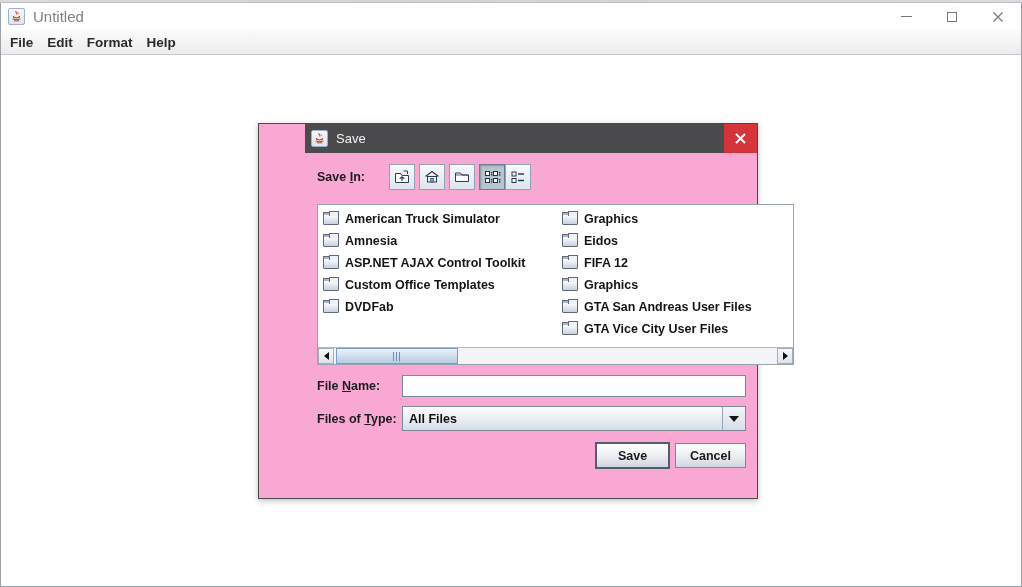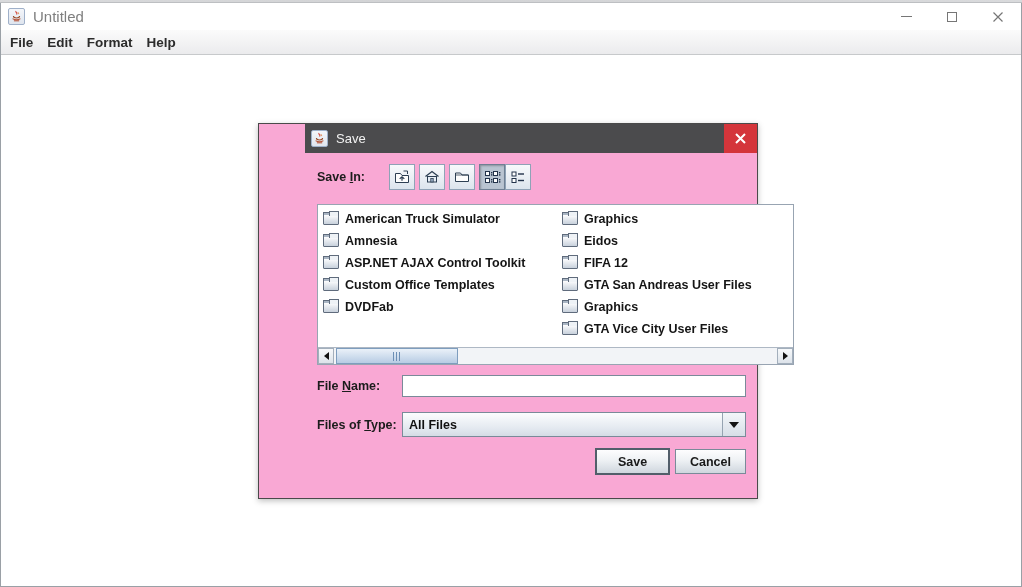--- a/index.html
+++ b/index.html
@@ -98,21 +98,21 @@
     background:linear-gradient(180deg,#eaf1f9,#b7cce4); border:1px solid #7e9dbe;
     display:flex; align-items:center; justify-content:center; }
   .sb-grip { width:8px; height:9px;
     background:repeating-linear-gradient(90deg,#6c8fb5 0 1px,transparent 1px 3px); }
 
   
   .fn-row { margin-top:10px; }
   .fn-row .metal-label, .ft-row .metal-label { width:85px; flex:none; }
   .text-field { flex:1; height:22px; border:1px solid #7a8a99; background:#ffffff;
     font-family:"Liberation Sans", sans-serif; font-size:12.5px; padding:0 5px; outline:none; }
-  .ft-row { margin-top:15px; }
+  .ft-row { margin-top:9px; }
   .type-combo { flex:1; height:25px; padding-left:6px;gap:48px; }
 
   
   .btn-row { margin-top:12px; display:flex; justify-content:flex-end; gap:6px; }
   .metal-btn { height:25px; border:1px solid #7a8a99; font-family:"Liberation Sans", sans-serif;
     font-weight:700; font-size:12.5px; color:#1a1a1a; cursor:default;
     background:linear-gradient(180deg,#fdfdfe 0%,#eef1f4 45%,#cfd6de 100%); }
   .metal-btn.save { width:73px; border:1px solid #525e6a; box-shadow:0 0 0 1px #525e6a; }
   .metal-btn.cancel { width:71px; }
 </style>
@@ -266,25 +266,25 @@
           <div class="file-item">
             <span class="folder-icon"></span>
             <span class="file-label">Eidos</span>
             </div>
           <div class="file-item">
             <span class="folder-icon"></span>
             <span class="file-label">FIFA 12</span>
             </div>
           <div class="file-item">
             <span class="folder-icon"></span>
+            <span class="file-label">Graphics</span>
+            </div>
+          <div class="file-item">
+            <span class="folder-icon"></span>
             <span class="file-label">GTA San Andreas User Files</span>
-            </div>
-          <div class="file-item">
-            <span class="folder-icon"></span>
-            <span class="file-label">Graphics</span>
             </div>
           <div class="file-item">
             <span class="folder-icon"></span>
             <span class="file-label">GTA Vice City User Files</span>
             </div>
         </div>
 
         <div class="hscroll">
           <div class="sb-btn">
             <span class="tri-left"></span>

